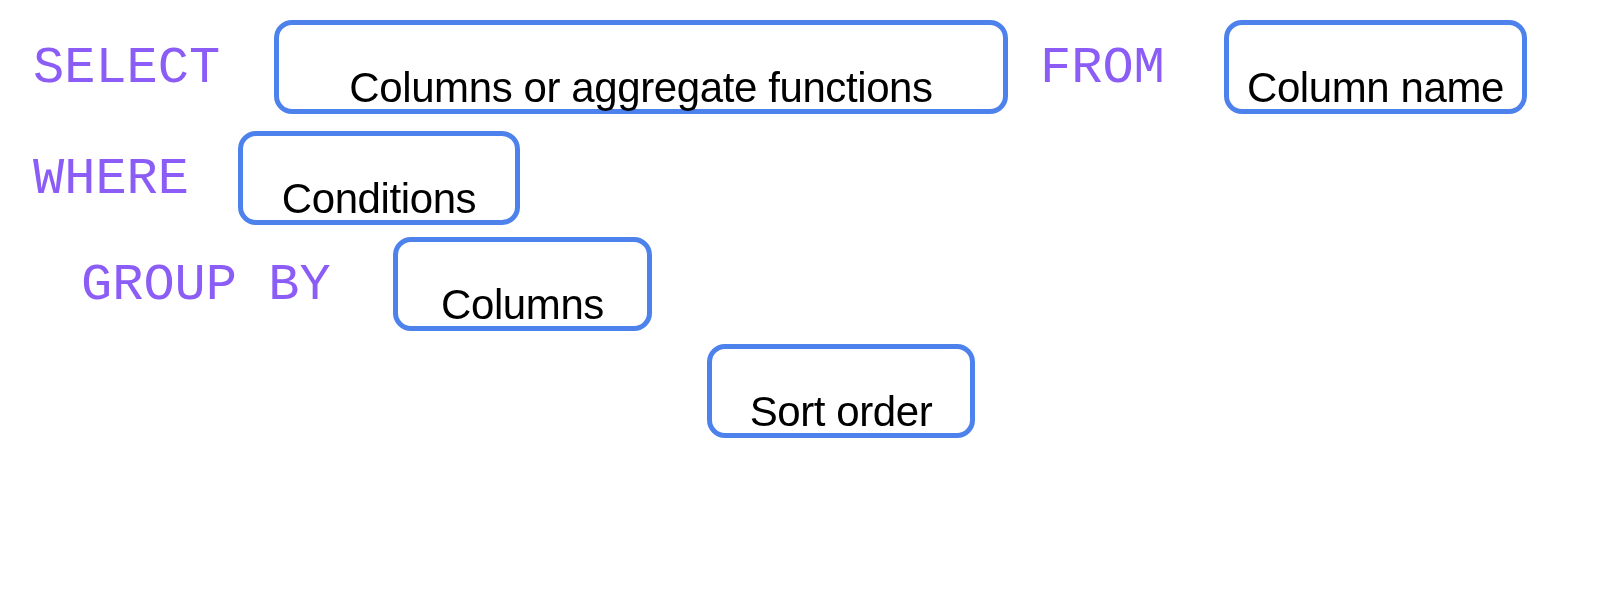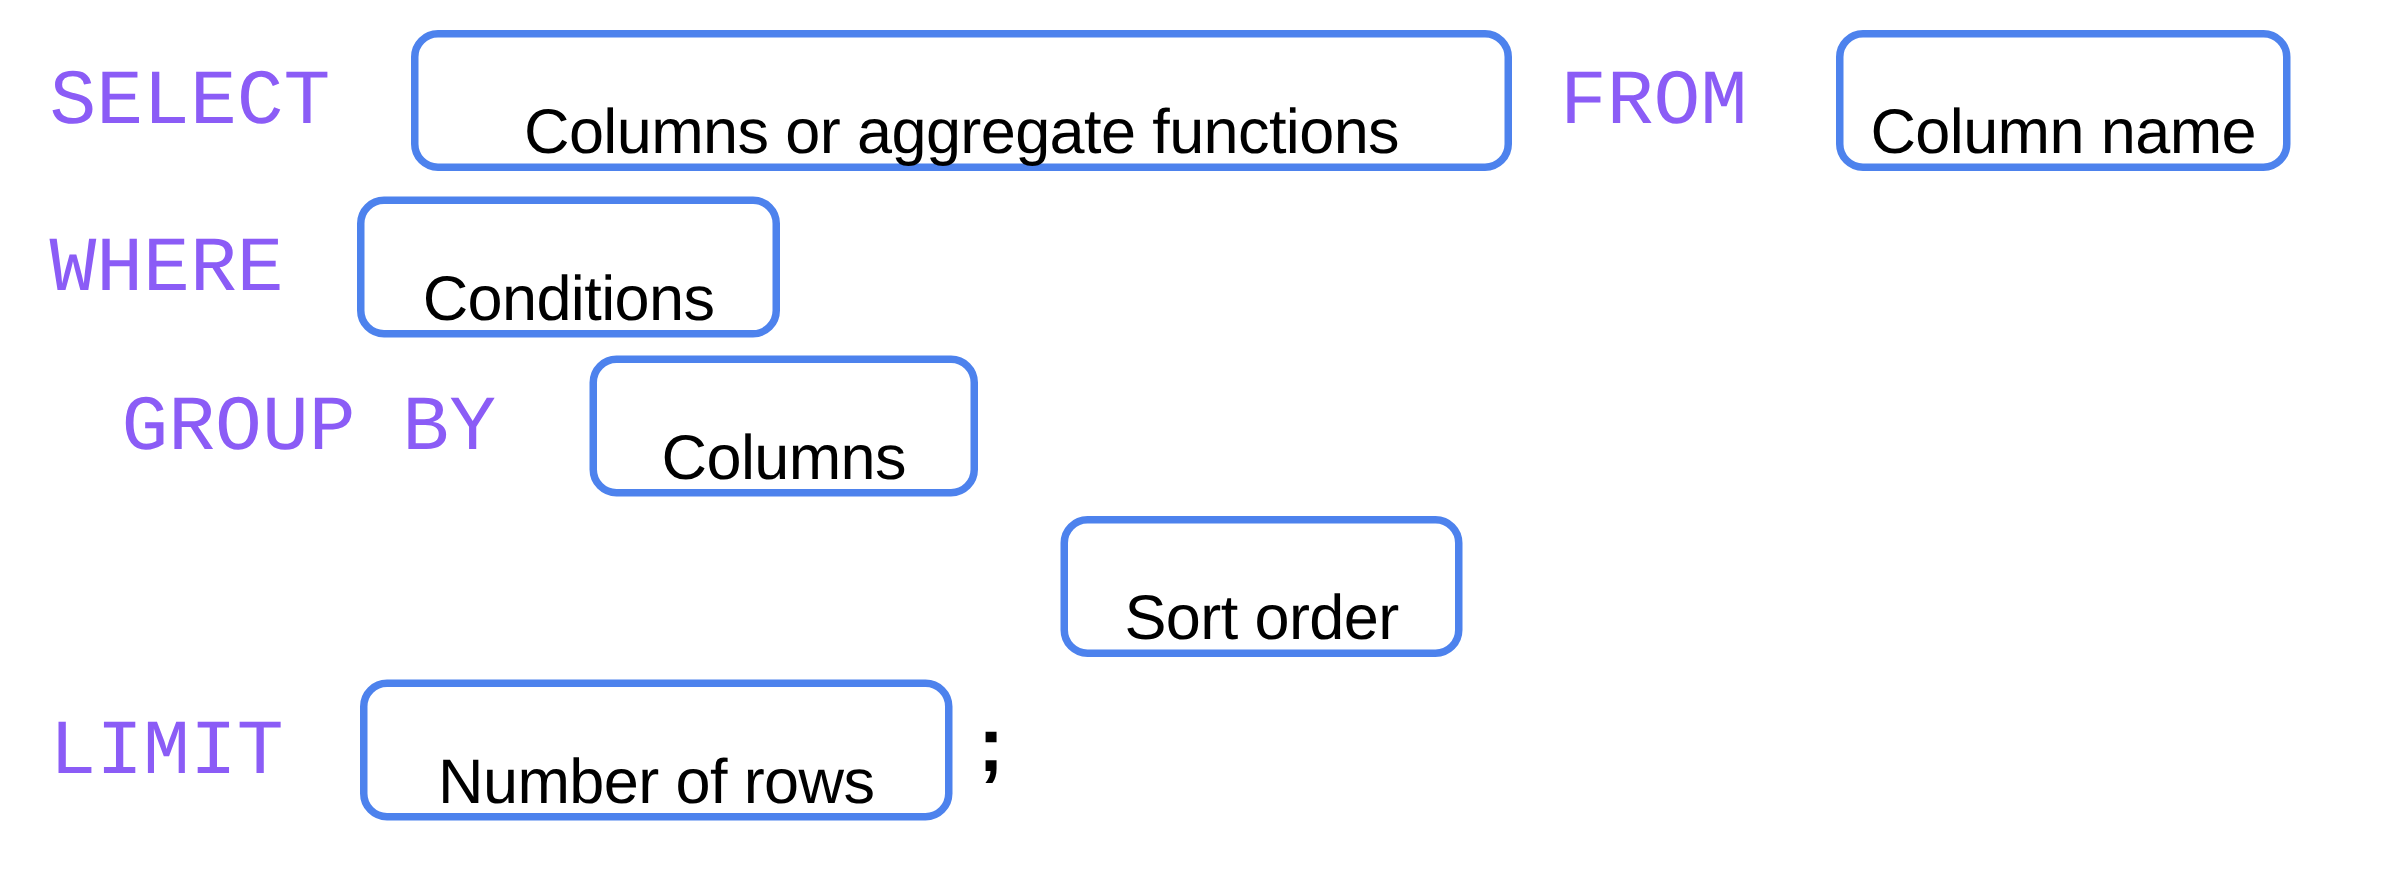--- a/index.html
+++ b/index.html
@@ -120,23 +120,14 @@
   </div>
 
   <div class="row" id="row-order">
 
 
     <div class="slot box-order-sort">
       <span class="slot-label">Sort order</span>
     </div>
   </div>
 
-  <div class="row" id="row-limit">
-    <span class="keyword kw-limit">LIMIT</span>
-
-    <div class="slot box-limit-rows">
-      <span class="slot-label">Number of rows</span>
-    </div>
-
-    <span class="terminator semicolon">;</span>
-  </div>
 
 </div>
 
 </body></html>

